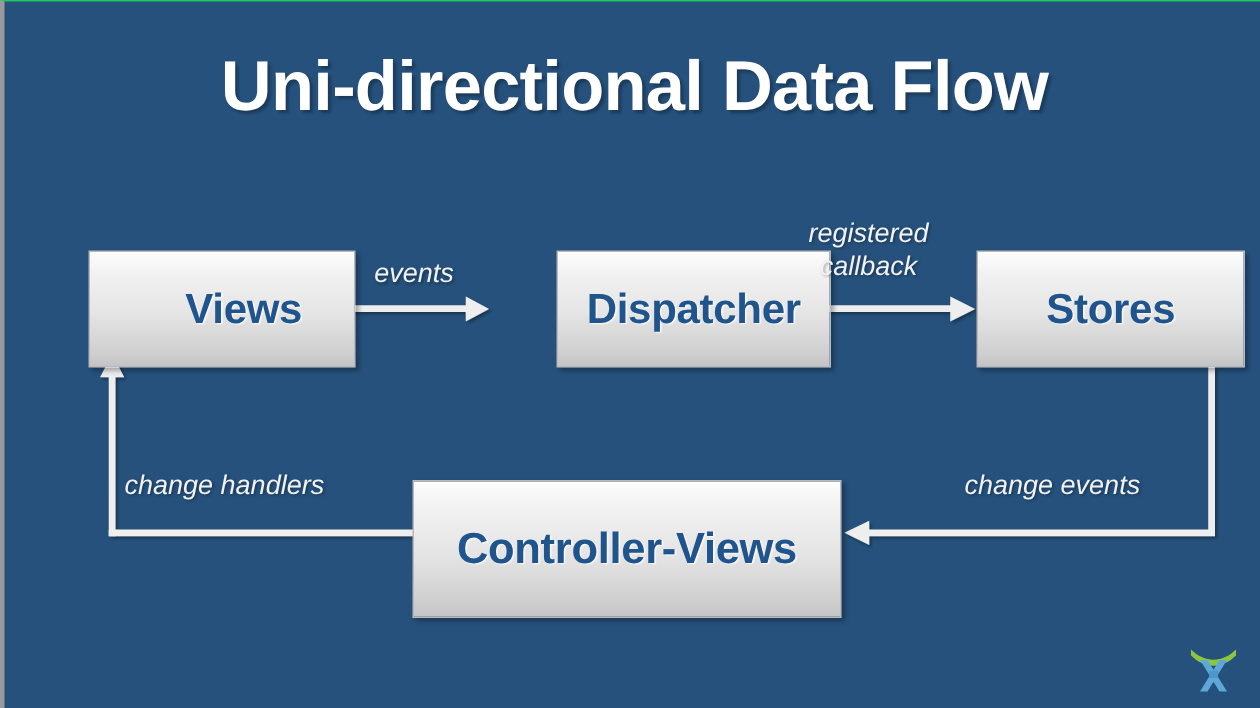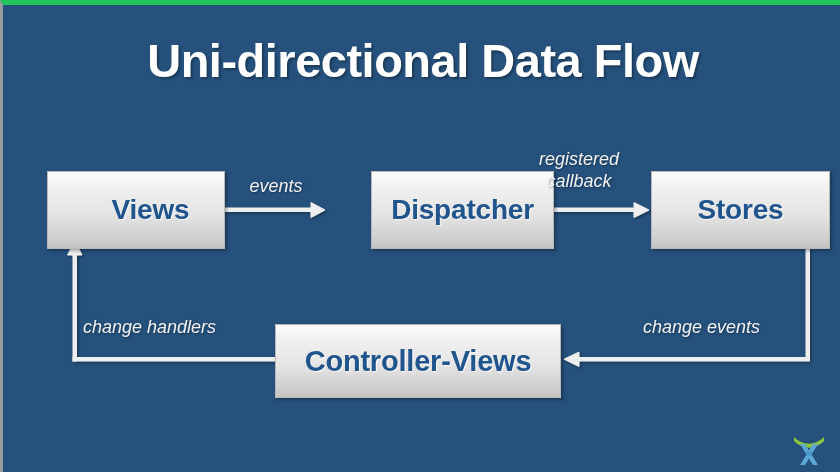--- a/index.html
+++ b/index.html
@@ -7,21 +7,21 @@
     padding: 0;
     background: #1d4470;
   }
   #slide {
     position: relative;
     width: 840px;
     height: 472px;
     background: #25517c;
     overflow: hidden;
     border-left: 3px solid #9a9a9a;
-    border-top: 5px solid #22c55e;
+    border-top: 1px solid #22c55e;
     box-sizing: border-box;
     font-family: "Liberation Sans", sans-serif;
   }
 
   
   #title {
     position: absolute;
     left: 0;
     top: 28px;
     width: 840px;
@@ -46,24 +46,24 @@
     justify-content: center;
     box-sizing: border-box;
     color: #20548c;
     font-family: "Liberation Sans", sans-serif;
     font-weight: bold;
     font-size: 28px;
     letter-spacing: -0.2px;
     text-shadow: 1px 1px 1px rgba(255,255,255,0.85);
     user-select: none;
   }
-  #node-views         { left: 44px;  top: 166px; width: 178px; height: 78px; padding-left: 29px; }
+  #node-views         { left: 56px;  top: 166px; width: 178px; height: 78px; padding-left: 29px; }
   #node-dispatcher    { left: 324px; top: 166px; width: 183px; height: 78px; margin-left: 44px; }
   #node-stores        { left: 648px; top: 166px; width: 179px; height: 78px; text-align: center; }
-  #node-controllerviews { left: 272px; top: 319px; width: 286px; height: 74px; font-size: 29px; }
+  #node-controllerviews { left: 272px; top: 319px; width: 286px; height: 92px; font-size: 29px; }
 
   
   .conn-label {
     position: absolute;
     color: #f2f2f2;
     font-family: "Liberation Sans", sans-serif;
     font-size: 18px;
     line-height: 22px;
     text-align: center;
     white-space: pre-line;

